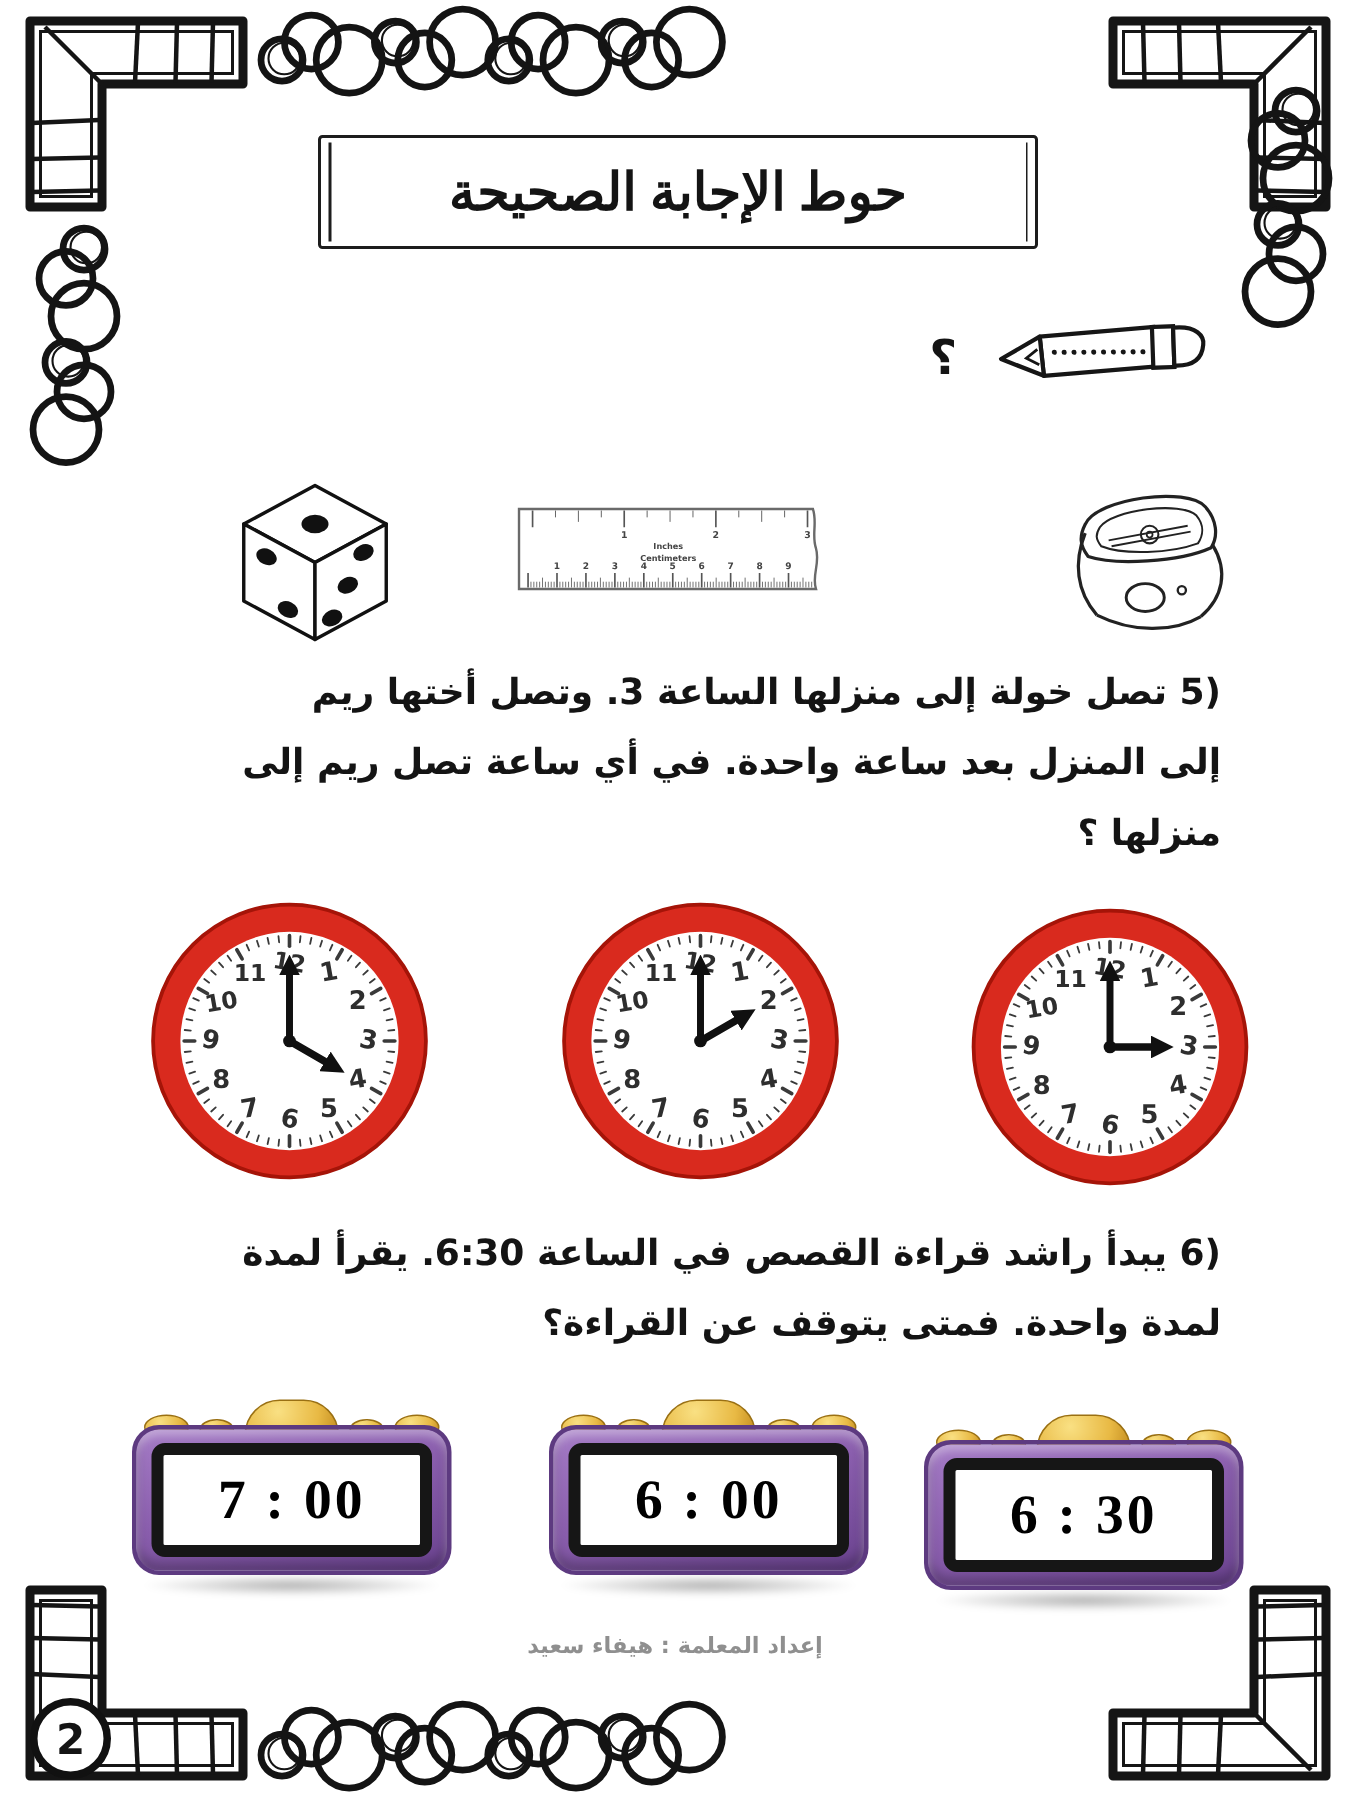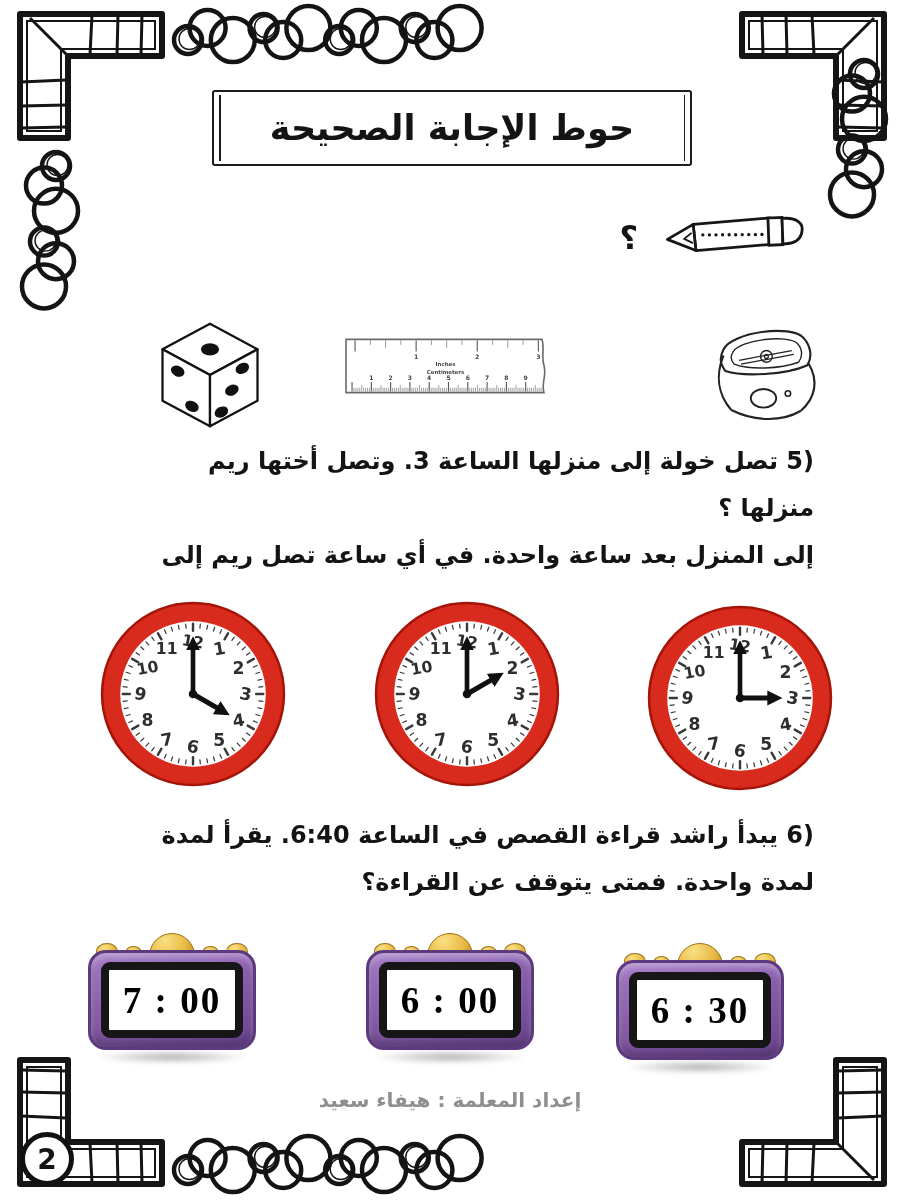--- a/index.html
+++ b/index.html
@@ -22,21 +22,21 @@
   .page-badge{position:absolute;left:20px;bottom:14px;width:44px;height:44px;border:5px solid #111;
       border-radius:50%;background:#fff;display:flex;align-items:center;justify-content:center;
       font-size:28px;font-weight:bold;z-index:6;}
 
   
   .title-box{position:absolute;left:212px;top:90px;width:476px;height:72px;border:2.5px solid #1d1d1d;
       border-radius:3px;display:flex;align-items:center;justify-content:center;background:#fff;}
   .title-box::before,.title-box::after{content:'';position:absolute;top:3px;bottom:3px;width:1.5px;background:#1d1d1d;}
   .title-box::before{left:5px;}
   .title-box::after{right:5px;}
-  .title-text{font-size:35px;font-weight:bold;}
+  .title-text{font-size:35px;font-weight:bold;font-family:Liberation Serif, serif;}
 
   
   .q4-row{position:absolute;top:208px;left:150px;right:92px;height:60px;display:flex;direction:rtl;
       align-items:center;gap:20px;font-size:30px;font-weight:bold;}
   .qnum{font-weight:bold;}
   .qmark{font-size:32px;font-weight:bold;}
   .q-text-block{position:absolute;direction:rtl;text-align:right;font-weight:bold;font-size:24px;line-height:47px;}
   .q5-text{top:438px;right:86px;left:78px;}
   .q6-text{top:812px;right:86px;left:78px;}
   .qline{white-space:nowrap;}
@@ -48,21 +48,21 @@
   .opt-sharpener{left:702px;top:320px;width:122px;height:104px;}
   .opt svg{width:100%;height:100%;display:block;}
 
   
   .analog-clock{position:absolute;width:192px;height:192px;}
   .ac-0{left:97px;top:598px;}
   .ac-1{left:371px;top:598px;}
   .ac-2{left:644px;top:602px;}
 
   
-  .alarm{position:absolute;width:168px;height:132px;}
+  .alarm{position:absolute;width:213px;height:132px;}
   .al-0{left:88px;top:930px;}
   .al-1{left:366px;top:930px;}
   .al-2{left:616px;top:940px;text-decoration:underline;}
   .alarm-buttons{position:absolute;top:0;left:8px;right:8px;height:30px;display:flex;align-items:flex-end;
       justify-content:center;gap:7px;z-index:2;}
   .btn{background:radial-gradient(circle at 35% 28%,#f9e083,var(--alarm-gold,#e8b944) 62%,var(--alarm-gold-dark,#c28a1e));
       border:1px solid #9a7013;}
   .btn.s1{width:30px;height:15px;border-radius:50%;}
   .btn.s2{width:22px;height:12px;border-radius:50%;}
   .btn.dome{width:66px;height:25px;border-radius:34px 34px 5px 5px;}
@@ -71,21 +71,21 @@
       border:3px solid var(--alarm-purple-dark,#5d3a80);border-radius:18px;
       box-shadow:inset 0 4px 6px rgba(255,255,255,.35),inset 0 -6px 8px rgba(0,0,0,.25);}
   .alarm-screen{position:absolute;left:10px;right:10px;top:9px;bottom:9px;background:#fff;
       border:8px solid #161616;border-radius:9px;display:flex;align-items:center;justify-content:center;
       font-family:"Liberation Serif",serif;font-weight:bold;font-size:37px;letter-spacing:2px;color:#000;}
   .alarm-shadow{position:absolute;left:6px;right:6px;bottom:-2px;height:14px;z-index:1;
       background:radial-gradient(ellipse at center,rgba(0,0,0,.30),rgba(0,0,0,0) 70%);filter:blur(2px);}
 
   
   .credit{position:absolute;left:0;right:0;top:1088px;text-align:center;direction:rtl;
-      font-size:20px;font-weight:bold;color:#8f8f8f;}
+      font-size:15px;font-weight:bold;color:#8f8f8f;}
 </style>
 </head>
 <body>
 
 <svg width="0" height="0" style="position:absolute" aria-hidden="true">
   <defs>
     <marker id="arrowhead" viewBox="0 0 10 10" refX="2" refY="5" markerWidth="3" markerHeight="3" orient="auto-start-reverse">
         <path d="M0,0 L10,5 L0,10 Z" fill="#101010"></path>
       </marker>
     <symbol id="cornerL" viewBox="0 0 160 138">
@@ -366,22 +366,22 @@
       <path d="M22,36 C14,56 16,76 30,92" fill="none" stroke="#222" stroke-width="2.2"></path>
       <path d="M109,44 C120,62 116,80 101,93" fill="none" stroke="#222" stroke-width="2.2"></path>
       <path d="M30,92 C54,104 82,104 101,93" fill="none" stroke="#222" stroke-width="2.2"></path>
       <ellipse cx="63" cy="80" rx="13" ry="9.5" fill="none" stroke="#222" stroke-width="2"></ellipse>
       <circle cx="88" cy="75" r="2.8" fill="none" stroke="#222" stroke-width="1.6"></circle>
     </svg>
   </div>
 
   <div class="q-text-block q5-text">
     <div class="qline"><span class="qnum" dir="ltr">5)</span> <span>تصل خولة إلى منزلها الساعة 3. وتصل أختها ريم</span></div>
+    <div class="qline">إلى المنزل بعد ساعة واحدة. في أي ساعة تصل ريم إلى</div>
     <div class="qline">منزلها ؟</div>
-    <div class="qline">إلى المنزل بعد ساعة واحدة. في أي ساعة تصل ريم إلى</div>
   </div>
 
   <svg class="analog-clock ac-0" viewBox="0 0 190 190">
       <circle cx="95" cy="95" r="90" fill="#d92a1e" stroke="#a51408" stroke-width="2.5"></circle>
       <circle cx="95" cy="95" r="72" fill="#fff"></circle>
       <line x1="95" y1="32.5" x2="95" y2="25.5" stroke="#3a3a3a" stroke-width="2.4" stroke-linecap="round"></line>
       <line x1="101.84661434403131" y1="29.858815853378104" x2="102.26472819710192" y2="25.880728271905" stroke="#3a3a3a" stroke-width="1.2" stroke-linecap="round"></line>
       <line x1="108.61821574856323" y1="30.93133215193572" x2="109.44986251183427" y2="27.018741749000498" stroke="#3a3a3a" stroke-width="1.2" stroke-linecap="round"></line>
       <line x1="115.24061313155906" y1="32.70579818266744" x2="116.47668110905884" y2="28.901572117486836" stroke="#3a3a3a" stroke-width="1.2" stroke-linecap="round"></line>
       <line x1="121.6412501214649" y1="35.16277252440965" x2="123.26819669376812" y2="31.50859069383924" stroke="#3a3a3a" stroke-width="1.2" stroke-linecap="round"></line>
@@ -609,21 +609,21 @@
       <text x="43" y="95.00000000000001" text-anchor="middle" dominant-baseline="central" font-size="17" font-weight="bold" fill="#2e2e2e" transform="rotate(10 43 95.00000000000001)">9</text>
       <text x="49.966679003209194" y="69" text-anchor="middle" dominant-baseline="central" font-size="15.5" font-weight="bold" fill="#2e2e2e" transform="rotate(-10 49.966679003209194 69)">10</text>
       <text x="68.99999999999997" y="49.96667900320921" text-anchor="middle" dominant-baseline="central" font-size="15.5" font-weight="bold" fill="#2e2e2e" transform="rotate(0 68.99999999999997 49.96667900320921)">11</text>
       <text x="94.99999999999999" y="43" text-anchor="middle" dominant-baseline="central" font-size="15.5" font-weight="bold" fill="#2e2e2e" transform="rotate(10 94.99999999999999 43)">12</text>
       <line x1="95" y1="95" x2="95" y2="49" stroke="#101010" stroke-width="4.6" stroke-linecap="round" marker-end="url(#arrowhead)"></line>
       <line x1="95" y1="95" x2="125" y2="95" stroke="#101010" stroke-width="5" stroke-linecap="round" marker-end="url(#arrowhead)"></line>
       <circle cx="95" cy="95" r="4.2" fill="#101010"></circle>
     </svg>
 
   <div class="q-text-block q6-text">
-    <div class="qline"><span class="qnum" dir="ltr">6)</span> <span>يبدأ راشد قراءة القصص في الساعة 6:40. يقرأ لمدة</span></div>
+    <div class="qline"><span class="qnum" dir="ltr">6)</span> <span>يبدأ راشد قراءة القصص في الساعة 6:30. يقرأ لمدة</span></div>
     <div class="qline">لمدة واحدة. فمتى يتوقف عن القراءة؟</div>
   </div>
 
   <div class="alarm al-0">
     <div class="alarm-buttons">
       <span class="btn s1"></span>
       <span class="btn s2"></span>
       <span class="btn dome"></span>
       <span class="btn s2"></span>
       <span class="btn s1"></span>

